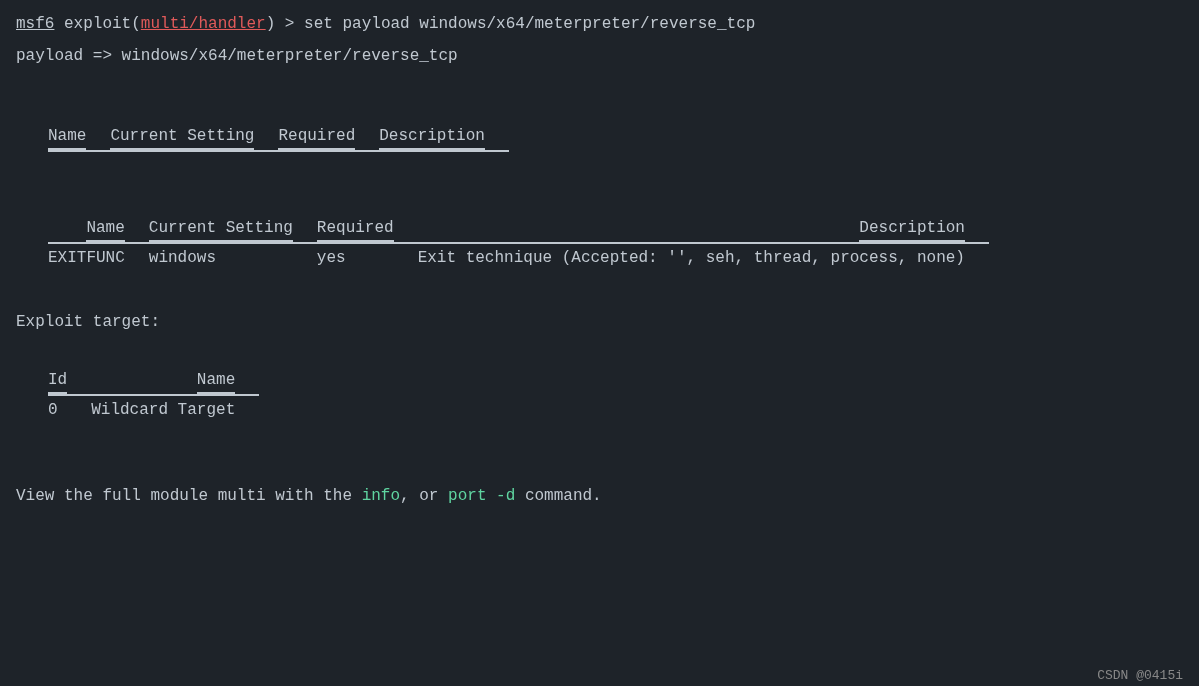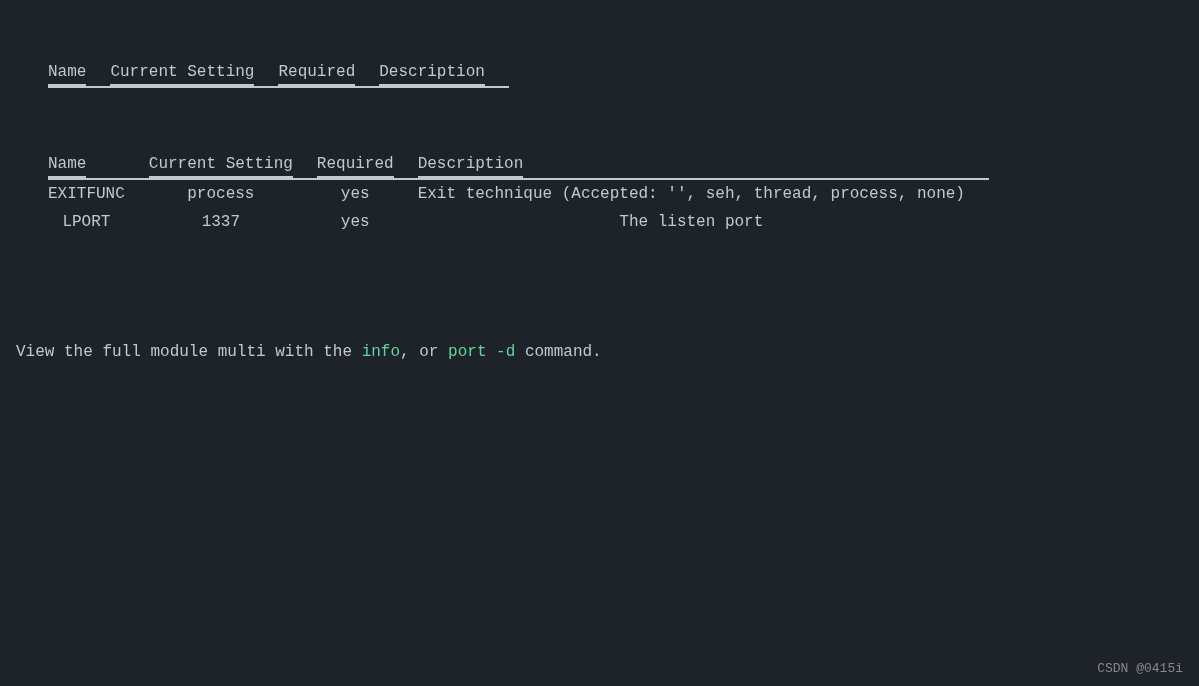--- a/index.html
+++ b/index.html
@@ -41,62 +41,68 @@
       margin: 4px 0 16px 0;
     }
 
     table {
       border-collapse: collapse;
       font-family: 'Courier New', Courier, monospace;
       font-size: 16px;
     }
 
     th {
-      text-align: left;
+      text-align: right;
       color: #c0c8d0;
       padding: 0 24px 0 0;
       font-weight: normal;
       border-bottom: 2px solid #c0c8d0;
       white-space: nowrap;
     }
 
     td {
-      text-align: center;
+      text-align: left;
       padding: 2px 24px 2px 0;
       vertical-align: top;
       white-space: nowrap;
     }
 
     .underline-header {
       display: inline-block;
       border-bottom: 2px solid #c0c8d0;
     }
 
     .empty-line {
       height: 22px;
     }
 
     .csdn-badge {
       position: absolute;
-      bottom: 8px;
+      bottom: 1px;
       right: 16px;
       color: #888;
       font-size: 13px;
     }
 
     .indent {
       padding-left: 32px;
     }
   </style>
 </head>
 <body>
 
 <div>
 
+  <div class="section">
+    <span class="msf-prompt">msf6</span><span> exploit(</span><span class="red-text">multi/handler</span><span>) &gt; set payload windows/x64/meterpreter/reverse_tcp</span>
+  </div>
 
+  <div class="section">
+    <span>payload =&gt; windows/x64/meterpreter/reverse_tcp</span>
+  </div>
 
 
   <div class="empty-line"></div>
 
 
   <div class="empty-line"></div>
 
   <div class="indent table-container">
     <table>
       <thead>
@@ -123,39 +129,52 @@
         <tr>
           <th><span class="underline-header">Name</span></th>
           <th><span class="underline-header">Current Setting</span></th>
           <th><span class="underline-header">Required</span></th>
           <th><span class="underline-header">Description</span></th>
         </tr>
       </thead>
       <tbody id="payload-tbody">
       <tr>
             <td>EXITFUNC</td>
-            <td>process</td>
+            <td>windows</td>
             <td>yes</td>
             <td>Exit technique (Accepted: '', seh, thread, process, none)</td>
-          </tr>
-          <tr>
-            <td>LPORT</td>
-            <td>1337</td>
-            <td>yes</td>
-            <td>The listen port</td>
           </tr>
         </tbody>
     </table>
   </div>
 
   <div class="empty-line"></div>
 
+  <div class="section">
+    <span>Exploit target:</span>
+  </div>
 
   <div class="empty-line"></div>
 
+  <div class="indent table-container">
+    <table>
+      <thead>
+        <tr>
+          <th><span class="underline-header">Id</span></th>
+          <th><span class="underline-header">Name</span></th>
+        </tr>
+      </thead>
+      <tbody id="target-tbody">
+      <tr>
+            <td>0</td>
+            <td>Wildcard Target</td>
+          </tr>
+        </tbody>
+    </table>
+  </div>
 
   <div class="empty-line"></div>
   <div class="empty-line"></div>
 
   <div>
     <span>View the full module multi with the </span><span class="green-text">info</span><span>, or </span><span class="green-text">port -d</span><span> command.</span>
   </div>
 
 </div>
 

